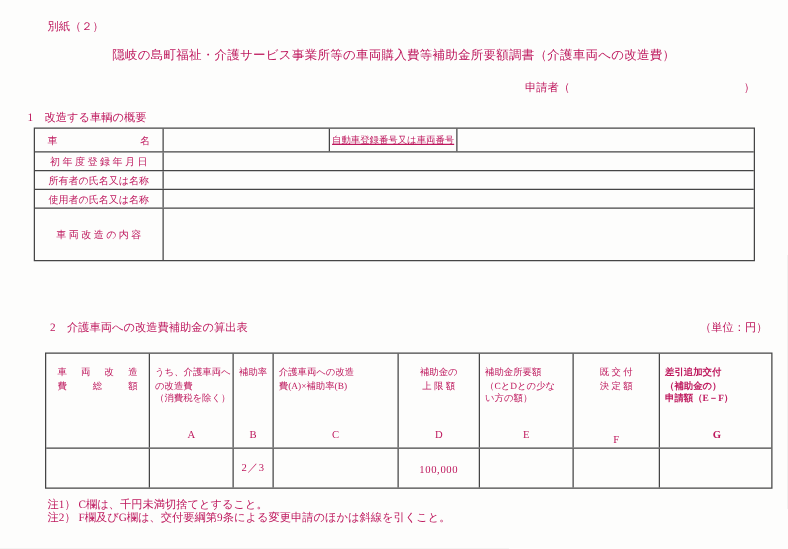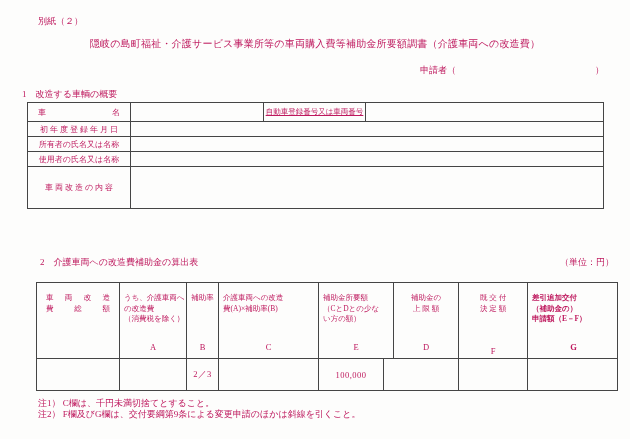--- a/index.html
+++ b/index.html
@@ -131,34 +131,34 @@
         </div>
         <div class="letter">B</div>
       </div>
       <div class="hcell c4 al-left">
         <div class="hlines">
           <div class="hline">介護車両への改造</div>
           <div class="hline">費(A)×補助率(B)</div>
         </div>
         <div class="letter">C</div>
       </div>
+      <div class="hcell c5 al-center">
+        <div class="hlines">
+          <div class="hline">補助金の</div>
+          <div class="hline">上 限 額</div>
+        </div>
+        <div class="letter">D</div>
+      </div>
       <div class="hcell c6 al-left">
         <div class="hlines">
           <div class="hline">補助金所要額</div>
           <div class="hline">（CとDとの少な</div>
           <div class="hline">い方の額）</div>
         </div>
         <div class="letter">E</div>
-      </div>
-      <div class="hcell c5 al-center">
-        <div class="hlines">
-          <div class="hline">補助金の</div>
-          <div class="hline">上 限 額</div>
-        </div>
-        <div class="letter">D</div>
       </div>
       <div class="hcell c7 al-center">
         <div class="hlines">
           <div class="hline">既 交 付</div>
           <div class="hline">決 定 額</div>
         </div>
         <div class="letter">F</div>
       </div>
       <div class="hcell c8 al-left">
         <div class="hlines">

